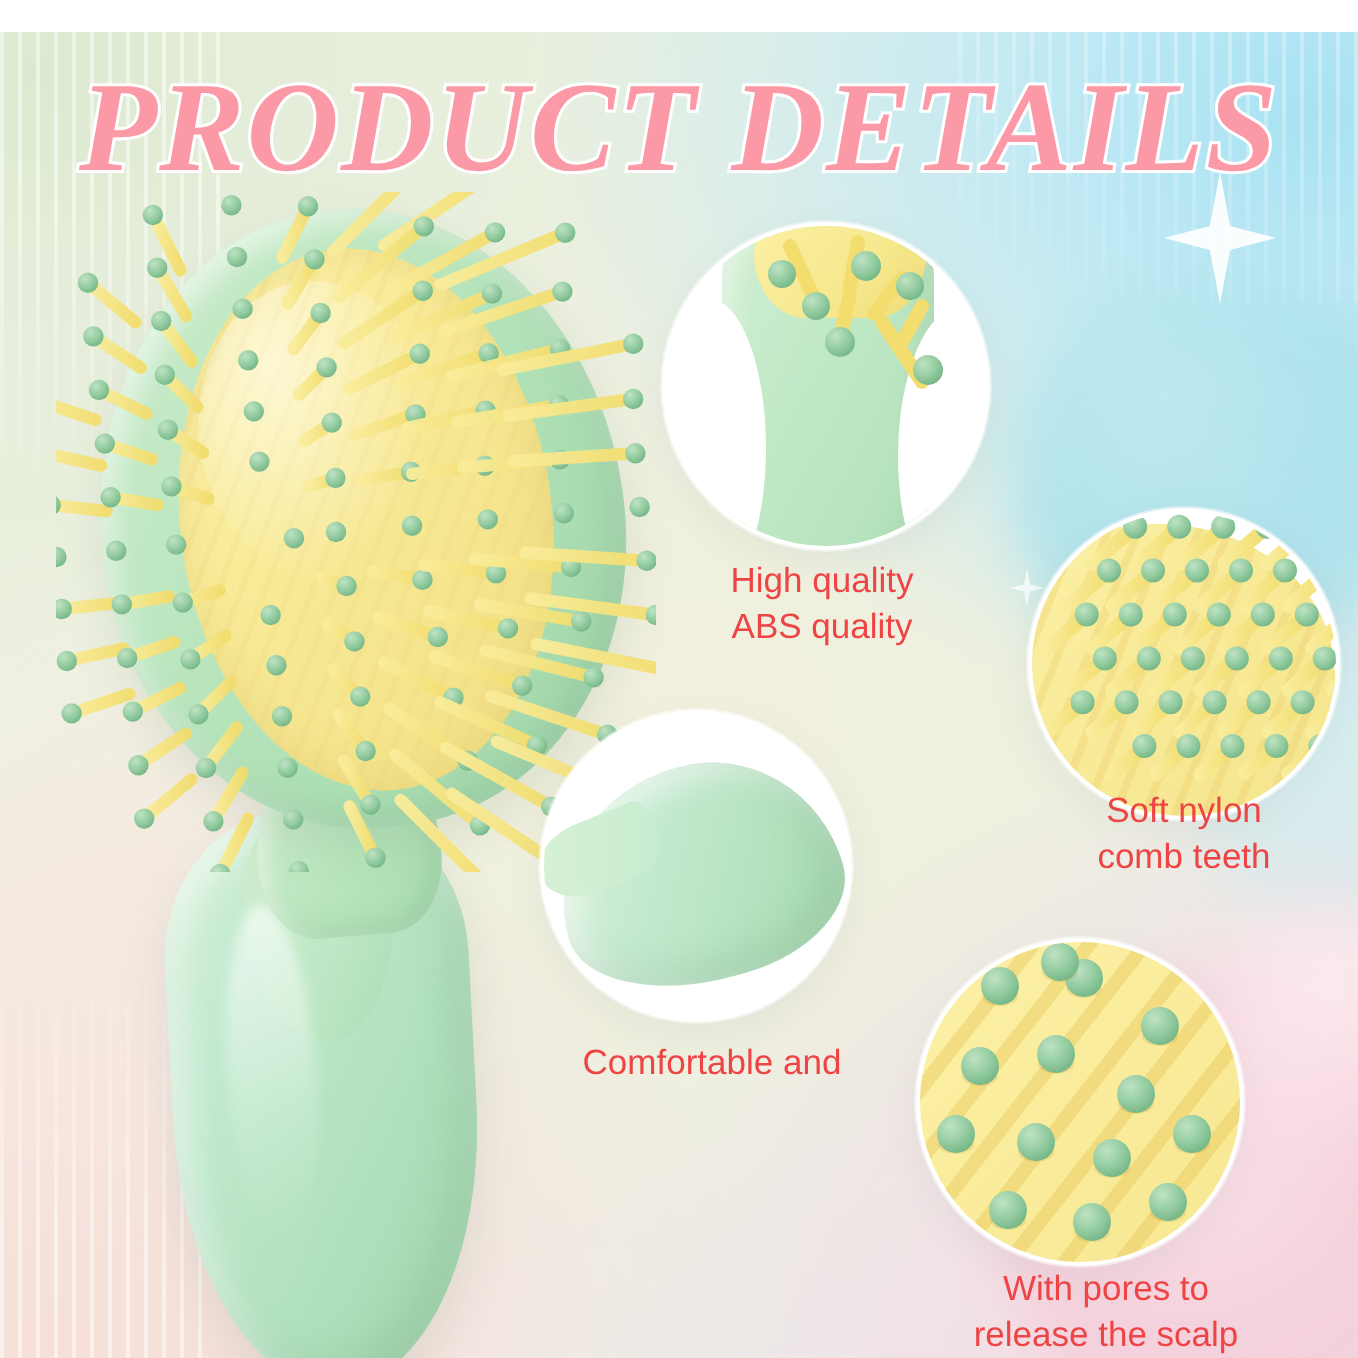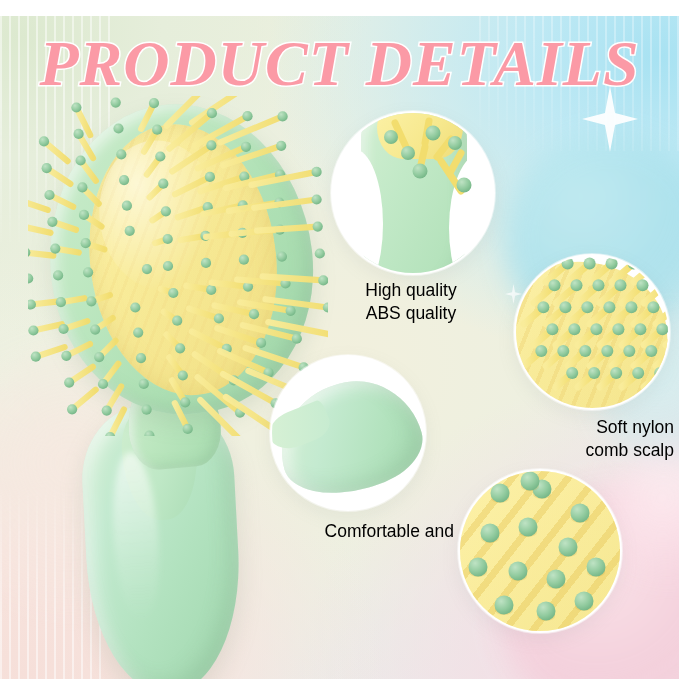--- a/index.html
+++ b/index.html
@@ -122,25 +122,25 @@
 
   
   .callout{position:absolute;border-radius:50%;overflow:hidden;background:#fff;
     border:2px dashed rgba(255,255,255,.95);
     box-shadow:0 0 0 1px rgba(255,255,255,.5), 0 6px 18px rgba(140,150,150,.12);}
   .c1{left:331px;top:95px;width:160px;height:160px;}
   .c2{left:514px;top:238px;width:152px;height:152px;}
   .c3{left:270px;top:339px;width:152px;height:152px;}
   .c4{left:458px;top:453px;width:160px;height:160px;}
 
-  .cap{position:absolute;text-align:center;color:#000000;font-size:17.5px;line-height:1.33;
+  .cap{position:absolute;text-align:center;color:#ef4444;font-size:17.5px;line-height:1.33;
     font-family:"Liberation Sans",sans-serif;}
   .cap1{left:327px;top:263px;width:168px;}
-  .cap2{left:510px;top:400px;width:164px;text-align:right;}
-  .cap3{left:258px;top:504px;width:196px;text-align:right;}
+  .cap2{left:510px;top:378px;width:164px;}
+  .cap3{left:258px;top:504px;width:196px;}
   .cap4{left:463px;top:617px;width:180px;}
 
   
   .co-neck-bg{position:absolute;inset:0;background:#fff;}
   .co-neck-body{position:absolute;left:28px;top:-18px;width:106px;height:200px;
     background:linear-gradient(118deg,#d2efd2 0%,#c2e9c7 40%,#aedfb6 100%);
     border-radius:48% 48% 42% 42%/22% 22% 30% 30%;
     clip-path:polygon(0 0,100% 0,100% 100%,0 100%);
     box-shadow:inset -6px -4px 14px rgba(130,175,140,.28), inset 5px 4px 12px rgba(255,255,255,.6);}
   .co-neck-waistL{position:absolute;left:-8px;top:36px;width:58px;height:150px;background:#fff;border-radius:50%;}
@@ -531,21 +531,21 @@
           <circle cx="100.2" cy="117.0" r="6" fill="url(#gTip)"></circle>
           <path d="M106 131 L122.2 117.0" stroke="url(#gBr)" stroke-width="7" stroke-linecap="round" fill="none"></path>
           <circle cx="122.2" cy="117.0" r="6" fill="url(#gTip)"></circle>
           <path d="M128 131 L144.2 117.0" stroke="url(#gBr)" stroke-width="7" stroke-linecap="round" fill="none"></path>
           <circle cx="144.2" cy="117.0" r="6" fill="url(#gTip)"></circle>
         </g>
     </svg>
   </div>
   <div class="cap cap2">
     <div>Soft nylon</div>
-    <div>comb scalp</div>
+    <div>comb teeth</div>
   </div>
 
   <div class="callout c3">
     <div class="co-handle-shape"></div>
     <div class="co-handle-tail"></div>
   </div>
   <div class="cap cap3">
     <div>Comfortable and</div>
   </div>
 
@@ -577,14 +577,18 @@
           <circle cx="44" cy="134" r="9.5" fill="url(#gTip)"></circle>
           <ellipse cx="86" cy="145" rx="9" ry="5" fill="rgba(190,160,60,.22)"></ellipse>
           <circle cx="86" cy="140" r="9.5" fill="url(#gTip)"></circle>
           <ellipse cx="124" cy="135" rx="9" ry="5" fill="rgba(190,160,60,.22)"></ellipse>
           <circle cx="124" cy="130" r="9.5" fill="url(#gTip)"></circle>
           <ellipse cx="70" cy="15" rx="9" ry="5" fill="rgba(190,160,60,.22)"></ellipse>
           <circle cx="70" cy="10" r="9.5" fill="url(#gTip)"></circle>
         </g>
     </svg>
   </div>
+  <div class="cap cap4">
+    <div>With pores to</div>
+    <div>release the scalp</div>
+  </div>
 
 </div>
 
 </body></html>

